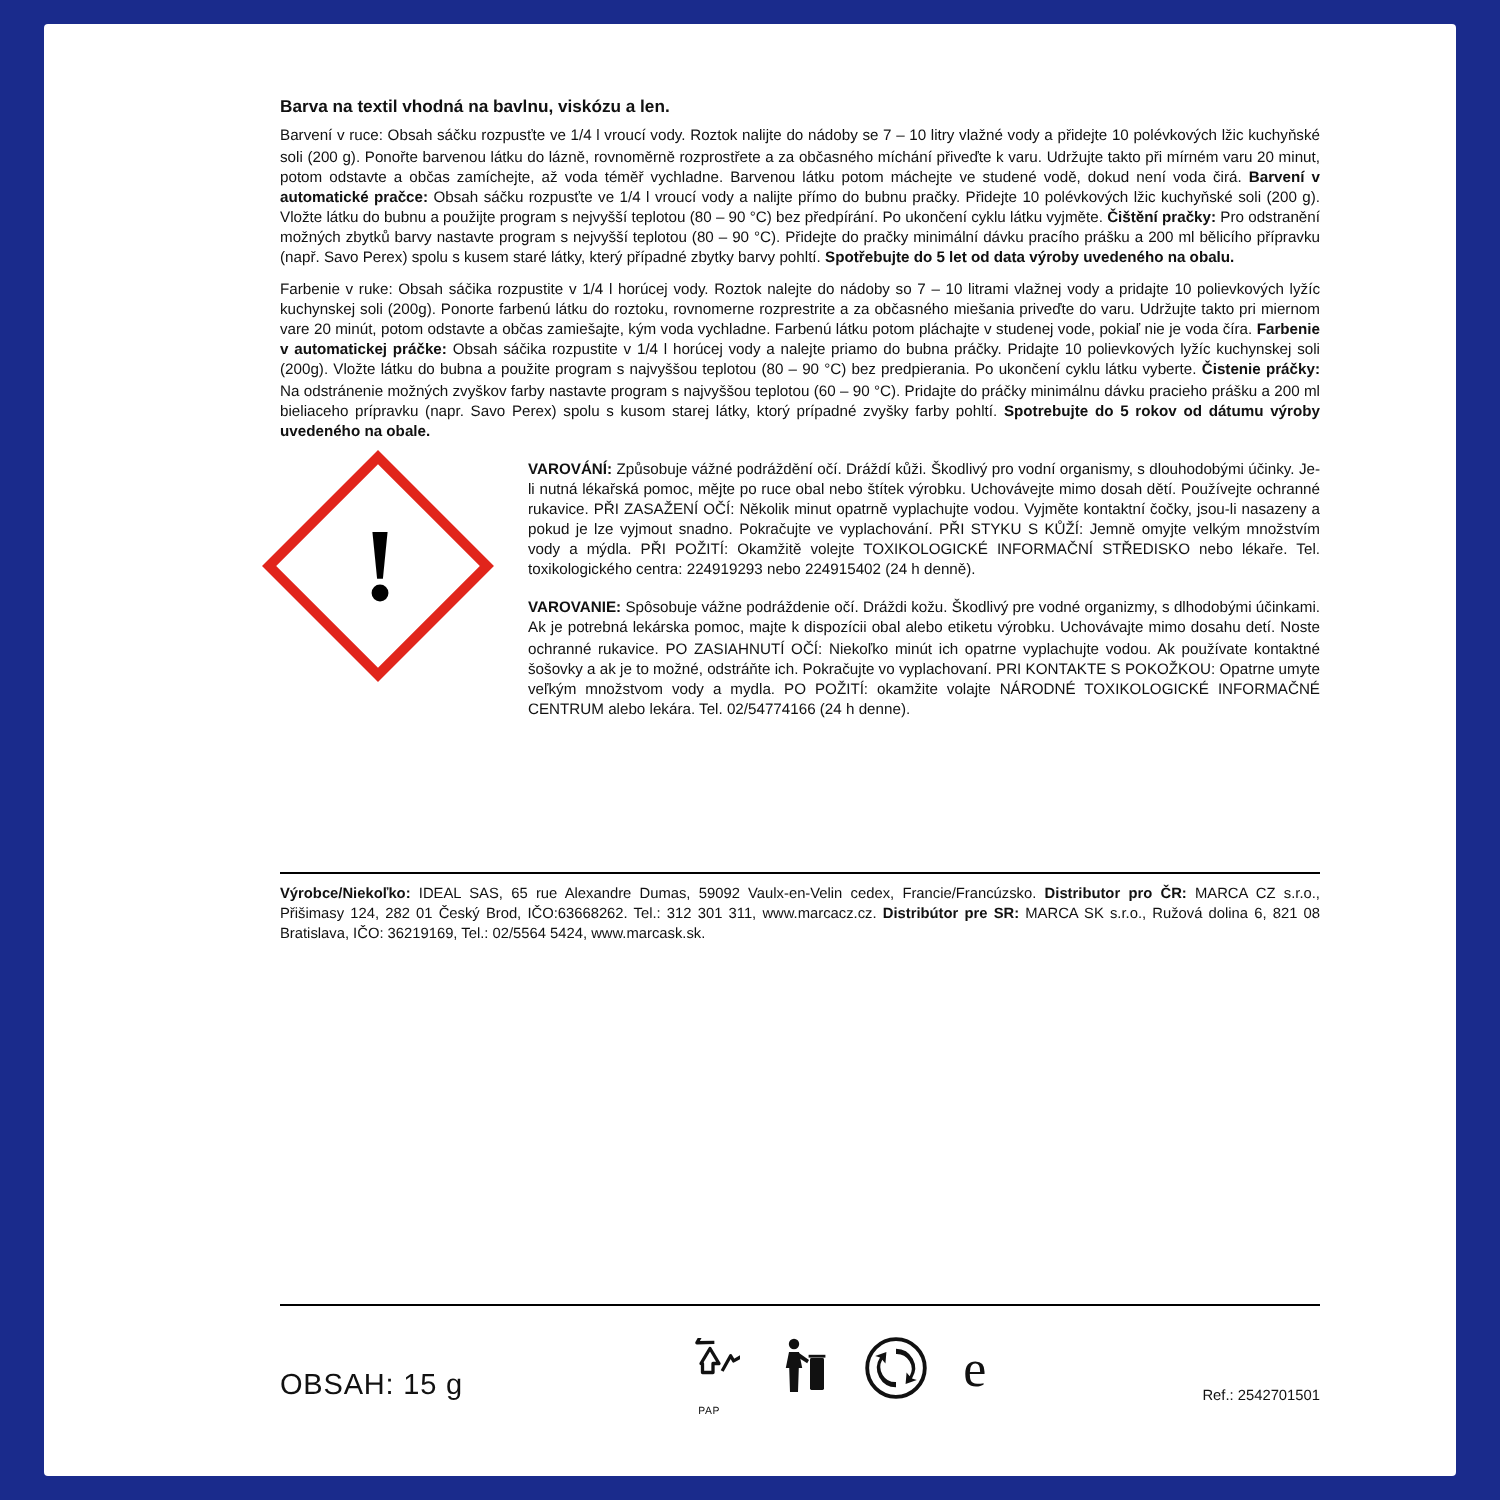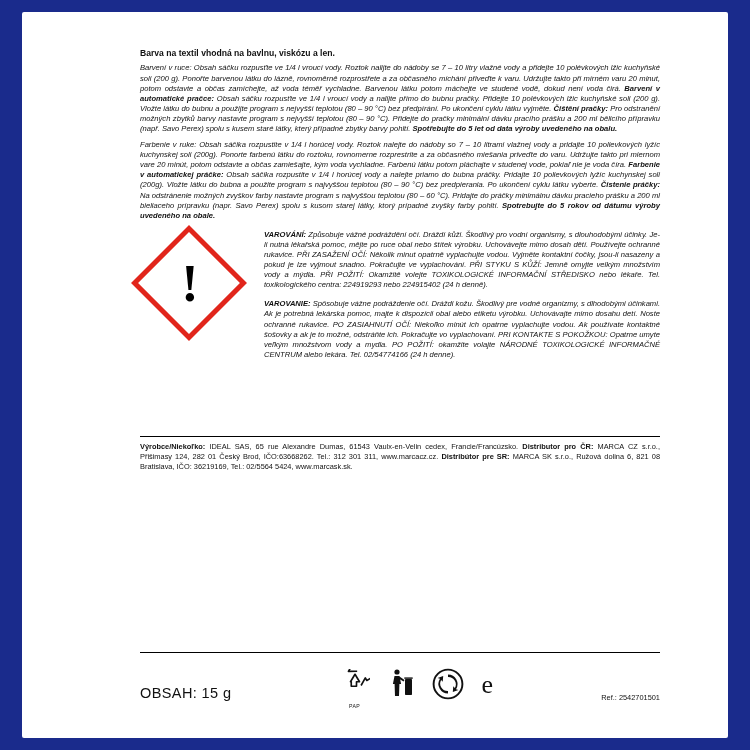--- a/index.html
+++ b/index.html
@@ -24,21 +24,21 @@
     font-size: 7.6px;
     line-height: 1.33;
     color: #111111;
     text-align: justify;
   }
   .heading {
     font-weight: bold;
     font-size: 8.6px;
     margin: 0 0 4px 0;
   }
-  .para { margin: 0 0 1px 0; font-style: italic; }
+  .para { margin: 0 0 1px 0; }
   b { font-weight: bold; }
   .block-cz { margin-bottom: 6px; }
   .heading2 { margin-top: 5px; }
 
   
   .warn-wrap {
     position: relative;
     margin-top: 9px;
     min-height: 196px;
   }
@@ -139,21 +139,21 @@
         <b>Barvení v automatické pračce:</b><span> Obsah sáčku rozpusťte ve 1/4 l vroucí vody a nalijte přímo do bubnu pračky. Přidejte 10 polévkových lžic kuchyňské soli (200 g). Vložte látku do bubnu a použijte program s nejvyšší teplotou (80 – 90 °C) bez předpírání. Po ukončení cyklu látku vyjměte.</span>
         <b>Čištění pračky:</b><span> Pro odstranění možných zbytků barvy nastavte program s nejvyšší teplotou (80 – 90 °C). Přidejte do pračky minimální dávku pracího prášku a 200 ml bělicího přípravku (např. Savo Perex) spolu s kusem staré látky, který případné zbytky barvy pohltí.</span>
         <b>Spotřebujte do 5 let od data výroby uvedeného na obalu.</b>
       </div>
     </div>
 
     <div class="block-cz">
       <div class="para">
         <span>Farbenie v ruke: Obsah sáčika rozpustite v 1/4 l horúcej vody. Roztok nalejte do nádoby so 7 – 10 litrami vlažnej vody a pridajte 10 polievkových lyžíc kuchynskej soli (200g). Ponorte farbenú látku do roztoku, rovnomerne rozprestrite a za občasného miešania priveďte do varu. Udržujte takto pri miernom vare 20 minút, potom odstavte a občas zamiešajte, kým voda vychladne. Farbenú látku potom pláchajte v studenej vode, pokiaľ nie je voda číra.</span>
         <b>Farbenie v automatickej práčke:</b><span> Obsah sáčika rozpustite v 1/4 l horúcej vody a nalejte priamo do bubna práčky. Pridajte 10 polievkových lyžíc kuchynskej soli (200g). Vložte látku do bubna a použite program s najvyššou teplotou (80 – 90 °C) bez predpierania. Po ukončení cyklu látku vyberte.</span>
-        <b>Čistenie práčky:</b><span> Na odstránenie možných zvyškov farby nastavte program s najvyššou teplotou (80 – 60 °C). Pridajte do práčky minimálnu dávku pracieho prášku a 200 ml bieliaceho prípravku (napr. Savo Perex) spolu s kusom starej látky, ktorý prípadné zvyšky farby pohltí.</span>
+        <b>Čistenie práčky:</b><span> Na odstránenie možných zvyškov farby nastavte program s najvyššou teplotou (60 – 90 °C). Pridajte do práčky minimálnu dávku pracieho prášku a 200 ml bieliaceho prípravku (napr. Savo Perex) spolu s kusom starej látky, ktorý prípadné zvyšky farby pohltí.</span>
         <b>Spotrebujte do 5 rokov od dátumu výroby uvedeného na obale.</b>
       </div>
     </div>
 
     <div class="warn-wrap">
       <div class="pictogram">
         <div class="diamond"></div>
         <div class="excl">!</div>
       </div>
       <div class="warn-text">
@@ -163,21 +163,21 @@
         <div class="spacer-cz"></div>
         <div class="para">
           <b>VAROVANIE:</b><span> Spôsobuje vážne podráždenie očí. Dráždi kožu. Škodlivý pre vodné organizmy, s dlhodobými účinkami. Ak je potrebná lekárska pomoc, majte k dispozícii obal alebo etiketu výrobku. Uchovávajte mimo dosahu detí. Noste ochranné rukavice. PO ZASIAHNUTÍ OČÍ: Niekoľko minút ich opatrne vyplachujte vodou. Ak používate kontaktné šošovky a ak je to možné, odstráňte ich. Pokračujte vo vyplachovaní. PRI KONTAKTE S POKOŽKOU: Opatrne umyte veľkým množstvom vody a mydla. PO POŽITÍ: okamžite volajte NÁRODNÉ TOXIKOLOGICKÉ INFORMAČNÉ CENTRUM alebo lekára. Tel. 02/54774166 (24 h denne).</span>
         </div>
       </div>
     </div>
 
     <div class="rule"></div>
 
     <div class="mfr">
-      <b>Výrobce/Niekoľko:</b><span> IDEAL SAS, 65 rue Alexandre Dumas, 61543 Vaulx-en-Velin cedex, Francie/Francúzsko.</span>
+      <b>Výrobce/Niekoľko:</b><span> IDEAL SAS, 65 rue Alexandre Dumas, 59092 Vaulx-en-Velin cedex, Francie/Francúzsko.</span>
       <b>Distributor pro ČR:</b><span> MARCA CZ s.r.o., Přišimasy 124, 282 01 Český Brod, IČO:63668262. Tel.: 312 301 311, www.marcacz.cz.</span>
       <b>Distribútor pre SR:</b><span> MARCA SK s.r.o., Ružová dolina 6, 821 08 Bratislava, IČO: 36219169, Tel.: 02/5564 5424, www.marcask.sk.</span>
     </div>
 
     <div class="footer">
       <div class="footer-rule"></div>
       <div class="footer-row">
         <div class="obsah">OBSAH: 15 g</div>
         <div class="icons">
 

